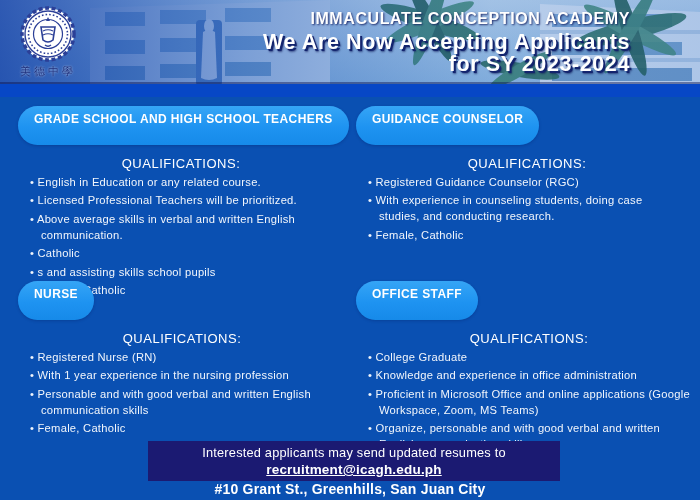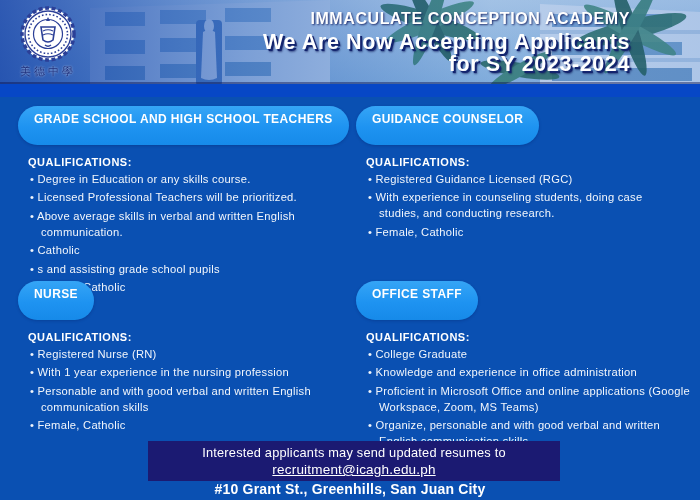--- a/index.html
+++ b/index.html
@@ -45,40 +45,40 @@
 
   .pill {
     display:inline-block;
     background:linear-gradient(180deg,#35a5f6 0%, #1e93f1 55%, #168ae9 100%);
     border-radius:999px; padding:6px 16px 19px;
     font-size:12px; font-weight:800; letter-spacing:.4px; color:#fff;
     white-space:nowrap;
     box-shadow:0 1px 3px rgba(0,20,80,.25);
   }
   .qual-label {
-    margin:11px 0 4px 10px; font-size:11px; font-weight:700; letter-spacing:.5px; color:#fff;
+    margin:11px 0 4px 10px; font-size:13px; font-weight:400; letter-spacing:.5px; color:#fff;text-align:center;
   }
   .qual-list { list-style:none; margin-left:12px; }
   .qual-list li {
     font-size:11.2px; line-height:1.42; color:#f2f6fc; letter-spacing:.25px;
     padding-left:11px; text-indent:-11px; margin-bottom:2.5px;
   }
   .qual-list li::before { content:"• "; color:#f2f6fc; }
   .pos2 .qual-list { width:296px; }
   .pos1 .qual-list, .pos3 .qual-list { width:308px; }
   .pos4 .qual-list { width:332px; }
 
   
   #notice-box {
     position:absolute; left:148px; top:441px; width:412px; height:40px;
     background:#1b1a72; text-align:center; padding-top:4px; z-index:6;
   }
   #notice-text { font-size:12.8px; color:#fff; letter-spacing:.2px; }
   #email-link {
-    display:inline-block; margin-top:2px; font-size:13.5px; font-weight:400;
+    display:inline-block; margin-top:2px; font-size:13.5px; font-weight:700;
     color:#fff; text-decoration:underline; letter-spacing:.2px; cursor:pointer;
   }
   #address-text {
     position:absolute; left:0; top:481px; width:700px; text-align:center;
     font-size:14px; font-weight:800; color:#fff; letter-spacing:.2px;
   }
 </style>
 </head>
 <body>
 
@@ -172,36 +172,36 @@
   </div>
   <div id="header-dark-edge"></div>
   <div id="divider-strip"></div>
 
   <section class="opening pos1">
     <div class="pill">
       <span>GRADE SCHOOL AND HIGH SCHOOL TEACHERS</span>
     </div>
     <div class="qual-label">QUALIFICATIONS:</div>
     <ul class="qual-list">
-        <li>Degree in Education or any skills course.</li>
+        <li>English in Education or any related course.</li>
         <li>Licensed Professional Teachers will be prioritized.</li>
         <li>Above average skills in verbal and written English communication.</li>
         <li>Catholic</li>
-        <li>s and assisting grade school pupils</li>
+        <li>s and assisting skills school pupils</li>
         <li>Female, Catholic</li>
       </ul>
   </section>
 
   <section class="opening pos2">
     <div class="pill">
       <span>GUIDANCE COUNSELOR</span>
     </div>
     <div class="qual-label">QUALIFICATIONS:</div>
     <ul class="qual-list">
-        <li>Registered Guidance Licensed (RGC)</li>
+        <li>Registered Guidance Counselor (RGC)</li>
         <li>With experience in counseling students, doing case studies, and conducting research.</li>
         <li>Female, Catholic</li>
       </ul>
   </section>
 
   <section class="opening pos3">
     <div class="pill">
       <span>NURSE</span>
     </div>
     <div class="qual-label">QUALIFICATIONS:</div>

